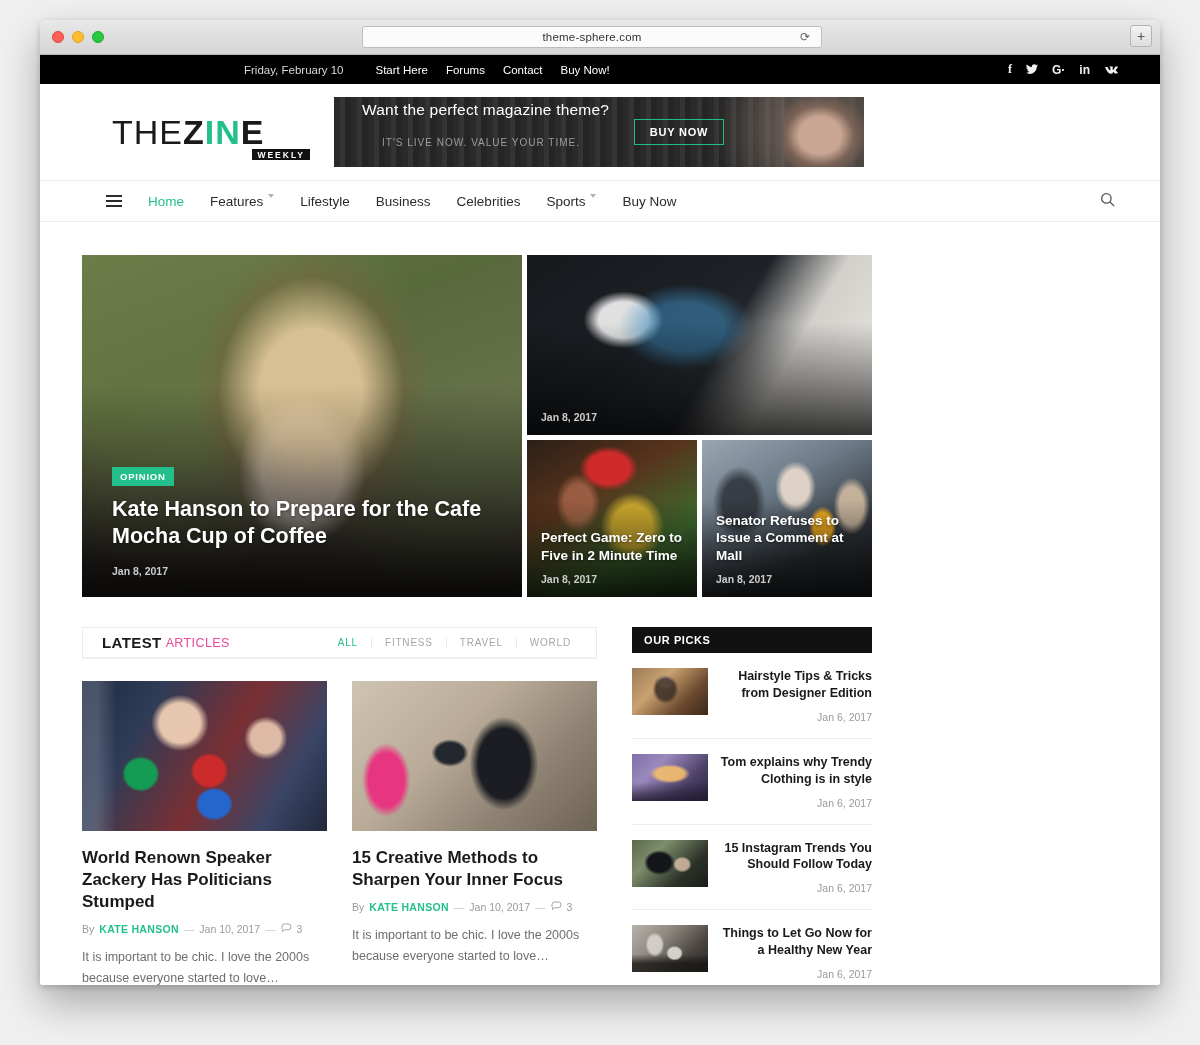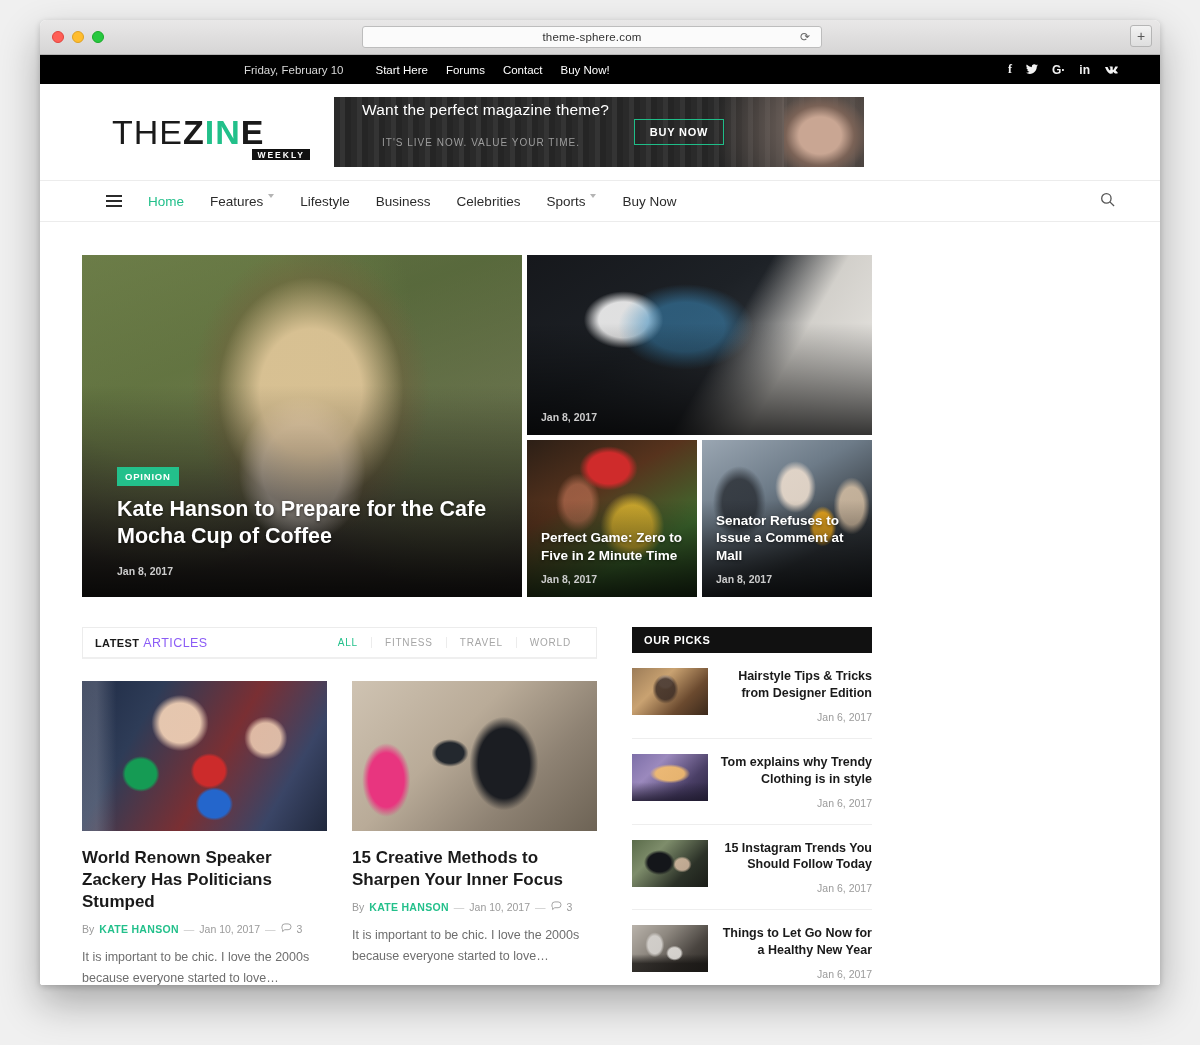--- a/index.html
+++ b/index.html
@@ -164,41 +164,41 @@
       radial-gradient(ellipse 16% 22% at 55% 30%, rgba(235,220,205,.9) 0 50%, rgba(0,0,0,0) 75%),
       radial-gradient(ellipse 10% 16% at 71% 55%, #e8a620 0 55%, rgba(0,0,0,0) 80%),
       radial-gradient(ellipse 14% 24% at 88% 42%, rgba(225,200,170,.8) 0 50%, rgba(0,0,0,0) 76%),
       radial-gradient(ellipse 20% 30% at 22% 40%, rgba(40,44,50,.8) 0 50%, rgba(0,0,0,0) 78%);
   }
   .shade {
     position: absolute; left: 0; right: 0; bottom: 0; height: 62%;
     background: linear-gradient(rgba(0,0,0,0), rgba(0,0,0,.78));
   }
   .hero-cap { position: absolute; left: 0; right: 0; bottom: 0; padding: 0 14px 12px; }
-  .hero-main .hero-cap { padding: 0 13px 20px; margin-left: 22px; }
+  .hero-main .hero-cap { padding: 0 30px 20px; }
   .badge {
     display: inline-block; background: #23c08b; color: #fff; font-size: 9.5px; font-weight: 700;
     letter-spacing: .8px; padding: 4px 8px; margin-bottom: 10px;
   }
   .h-title { color: #fff; font-weight: 700; line-height: 1.28; text-shadow: 0 1px 3px rgba(0,0,0,.5); }
   .hero-main .h-title { font-size: 21.5px; }
   .hero-top .h-title { font-size: 16.5px; }
   .hero-bottom .h-title { font-size: 13.5px; }
   .h-date { color: #ccc; font-size: 10.5px; margin-top: 9px; font-weight: 700; }
   .hero-main .h-date { margin-top: 14px; }
 
   
   .lower { display: flex; gap: 35px; margin-top: 30px; }
   .latest { width: 515px; }
   .latest-head {
     display: flex; align-items: center; border: 1px solid #ececec; border-bottom: 2px solid #efefef;
     height: 32px; padding: 0 12px; background: #fff;
   }
-  .latest-head .t1 { font-size: 11px; font-weight: 700; color: #1a1a1a; letter-spacing: .4px; }
-  .latest-head .t2 { font-size: 12.5px; font-weight: 400; color: #8b5cf6; letter-spacing: .4px; margin-left: 4px; }
+  .latest-head .t1 { font-size: 15px; font-weight: 700; color: #1a1a1a; letter-spacing: .4px; margin-left: 7px; }
+  .latest-head .t2 { font-size: 12.5px; font-weight: 400; color: #ec4899; letter-spacing: .4px; margin-left: 4px; }
   .filters { margin-left: auto; display: flex; align-items: center; }
   .filters .f {
     font-size: 10px; color: #a6a6a6; letter-spacing: .8px; padding: 0 13px;
     border-left: 1px solid #ececec;
   }
   .filters .f:first-child { border-left: none; }
   .filters .f.active { color: #23c08b; }
 
   .cards { display: flex; gap: 25px; margin-top: 22px; }
   .card { width: 245px; }

